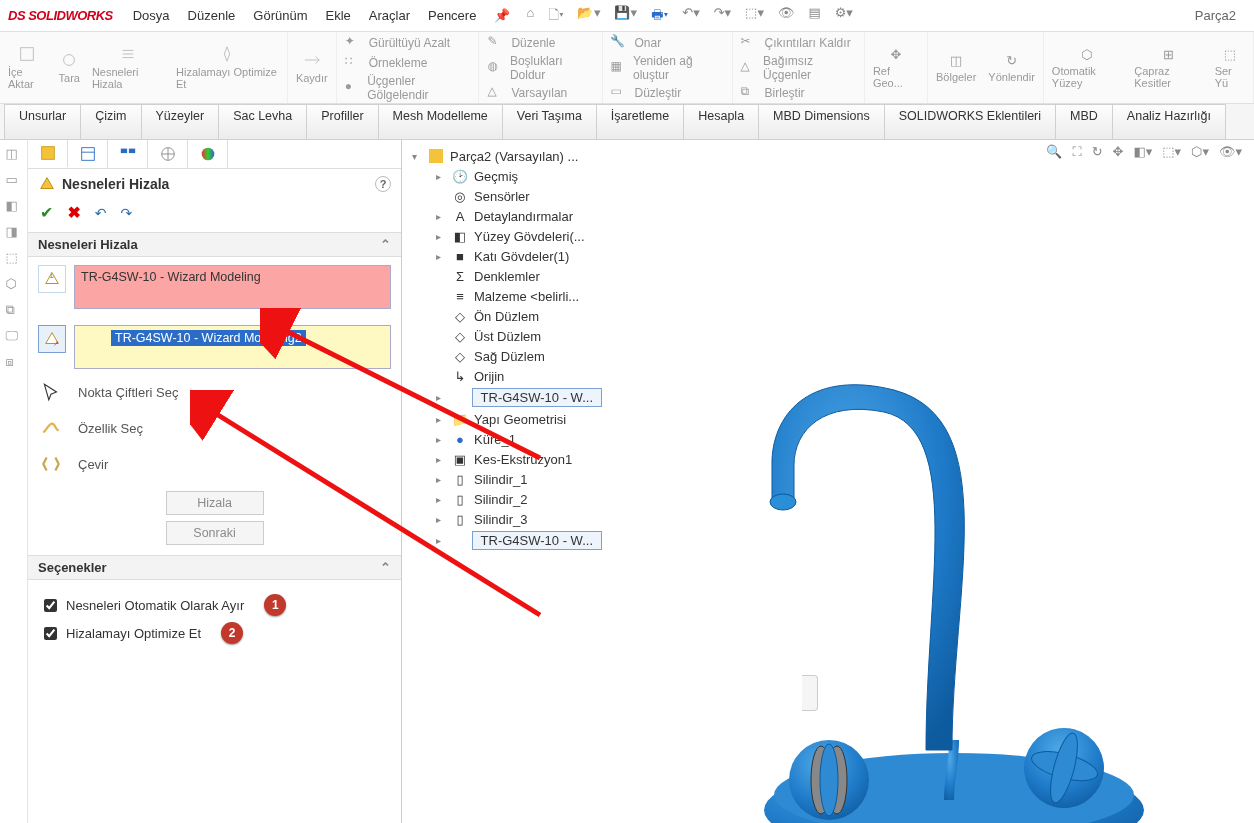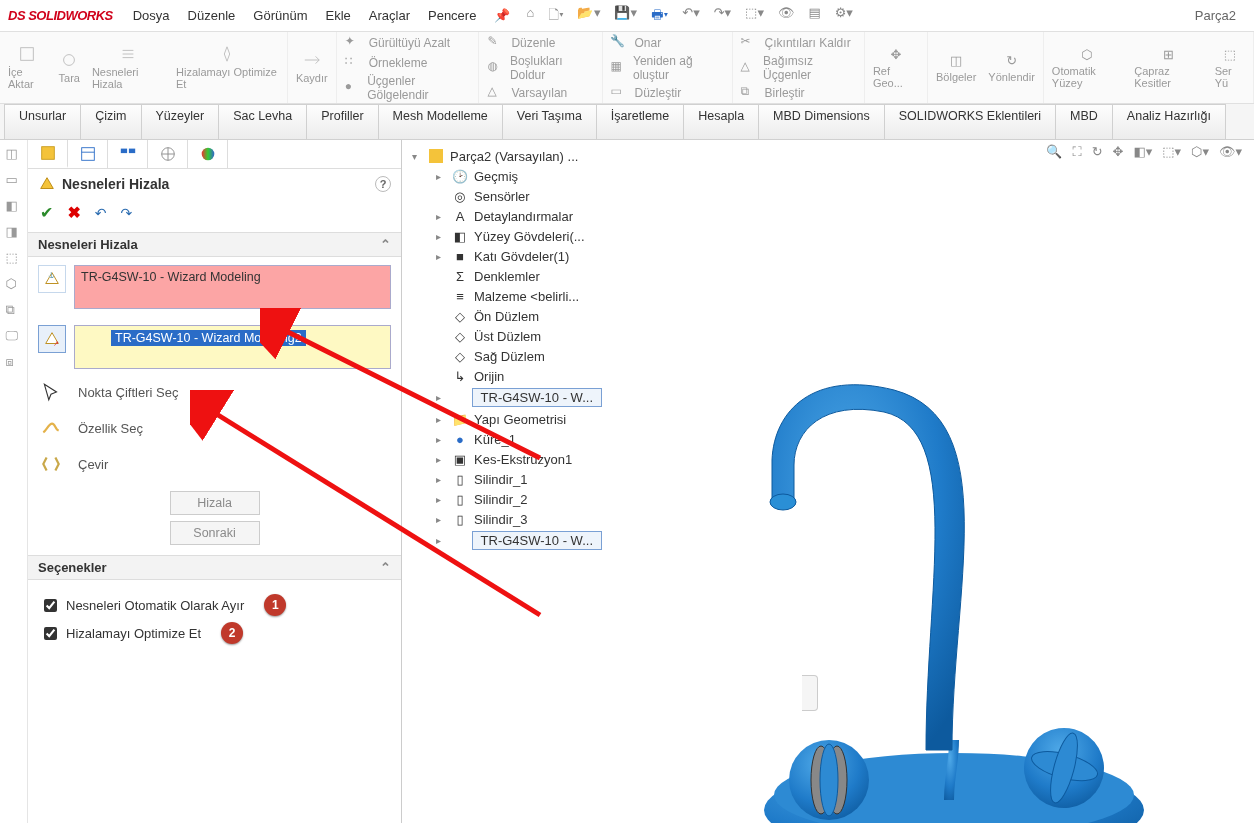--- a/index.html
+++ b/index.html
@@ -43,21 +43,21 @@
   .selbox-ic.active { background:#e8f0fa; border-color:#7aa0d4; }
   .selbox { flex:1; height:44px; border:1px solid #aac; background:#fca5a5; padding:4px 6px; font-size:12.5px; }
   .selbox.selected { background:#fef9c3;padding-left:36px; }
   .selbox.selected .sel-item { background:#2a6cc7; color:#fff; padding:1px 4px; display:inline-block; }
   .tool-rows { padding:2px 10px 10px 10px; display:flex; flex-direction:column; gap:10px; }
   .tool-row { display:flex; align-items:center; gap:14px; }
   .tool-row .ticon { width:26px; height:26px; display:flex; align-items:center; justify-content:center; }
   .tool-row .ticon svg { width:22px; height:22px; }
   .tool-row .tlabel { color:#555; }
   .btnrow { display:flex; flex-direction:column; gap:6px; align-items:center; padding:4px 0 10px 0; }
-  .btn { width:90px; padding:4px 0; text-align:center; background:#f5f5f5; border:1px solid #ccc; color:#8a8a8a; font-size:12.5px; }
+  .btn { width:98px; padding:4px 0; text-align:center; background:#f5f5f5; border:1px solid #ccc; color:#8a8a8a; font-size:12.5px; }
   .opts { padding:8px 12px; }
   .chk { display:flex; align-items:center; gap:6px; margin:6px 0; }
   .chk input { accent-color:#333; }
   .badge { width:22px; height:22px; border-radius:50%; background:#c0392b; color:#fff; display:flex; align-items:center; justify-content:center; font-size:12px; font-weight:bold; box-shadow:0 1px 2px rgba(0,0,0,.4); margin-left:14px; }
   .viewport { flex:1; position:relative; background:#fff; }
   .viewport-toolbar { position:absolute; right:12px; top:4px; display:flex; gap:10px; color:#888; }
   .tree { position:absolute; left:10px; top:6px; width:190px; font-size:13px; }
   .tree-row { display:flex; align-items:center; gap:6px; padding:2px 0; white-space:nowrap; }
   .tree-row.sub { padding-left:24px; }
   .tri { width:10px; color:#888; font-size:10px; }

